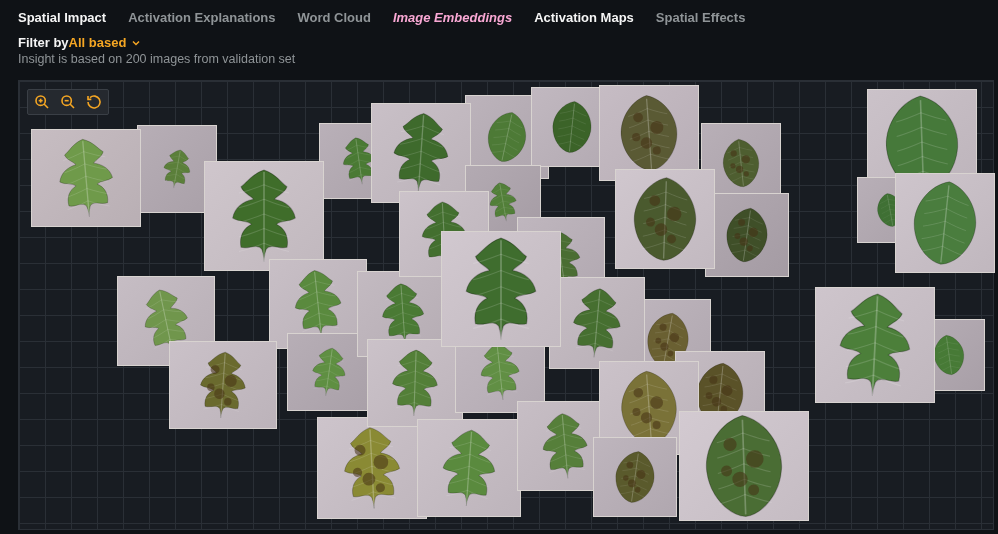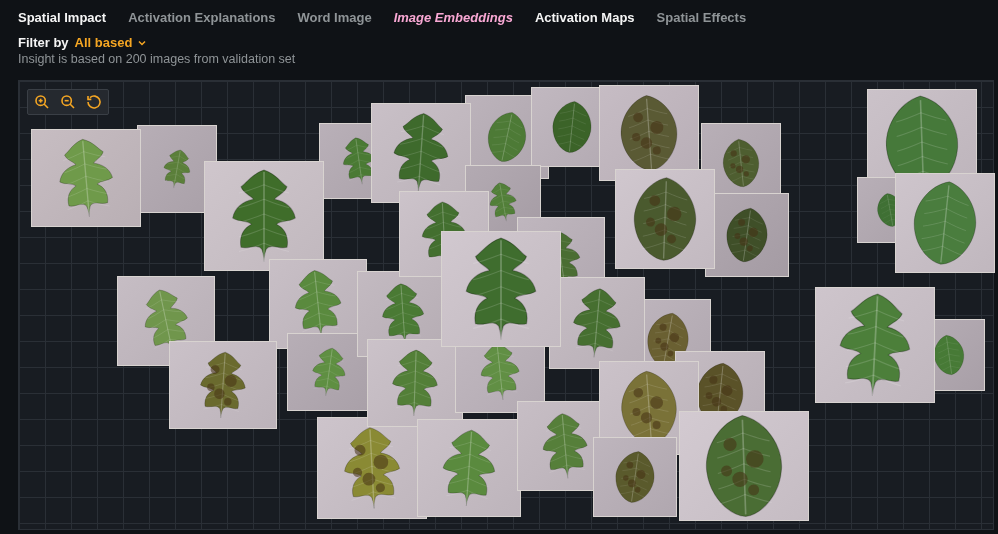--- a/index.html
+++ b/index.html
@@ -20,21 +20,20 @@
     font-weight: 600;
   }
   .tab { color: #8f9497; cursor: pointer; }
   .tab.white { color: #f5f5f5; }
   .tab.active { color: #f9a8d4; font-style: italic; }
   .filter-row {
     padding: 4px 18px 0 18px;
     font-size: 13px;
     display: flex;
     align-items: center;
-    gap: 6px;
   }
   .filter-label { color: #f5f5f5; font-weight: 600; }
   .filter-value { color: #f5a623; font-weight: 600; display: flex; align-items: center; gap: 4px; cursor: pointer; }
   .subtext {
     padding: 2px 18px 8px 18px;
     font-size: 12.5px;
     color: #8f9497;
   }
   .viz-area {
     position: absolute;
@@ -75,21 +74,21 @@
     left: 50%; top: 50%;
     transform-origin: center;
   }
 </style>
 </head>
 <body>
 
 <div class="tabs">
     <span class="tab white">Spatial Impact</span>
     <span class="tab">Activation Explanations</span>
-    <span class="tab">Word Image</span>
+    <span class="tab">Word Cloud</span>
     <span class="tab active">Image Embeddings</span>
     <span class="tab white">Activation Maps</span>
     <span class="tab">Spatial Effects</span>
   </div>
 
 <div class="filter-row">
   <span class="filter-label">Filter by</span>
   <span class="filter-value">
     <span>All based</span>
     <svg width="12" height="12" viewBox="0 0 24 24" fill="none" stroke="#f5a623" stroke-width="3">

